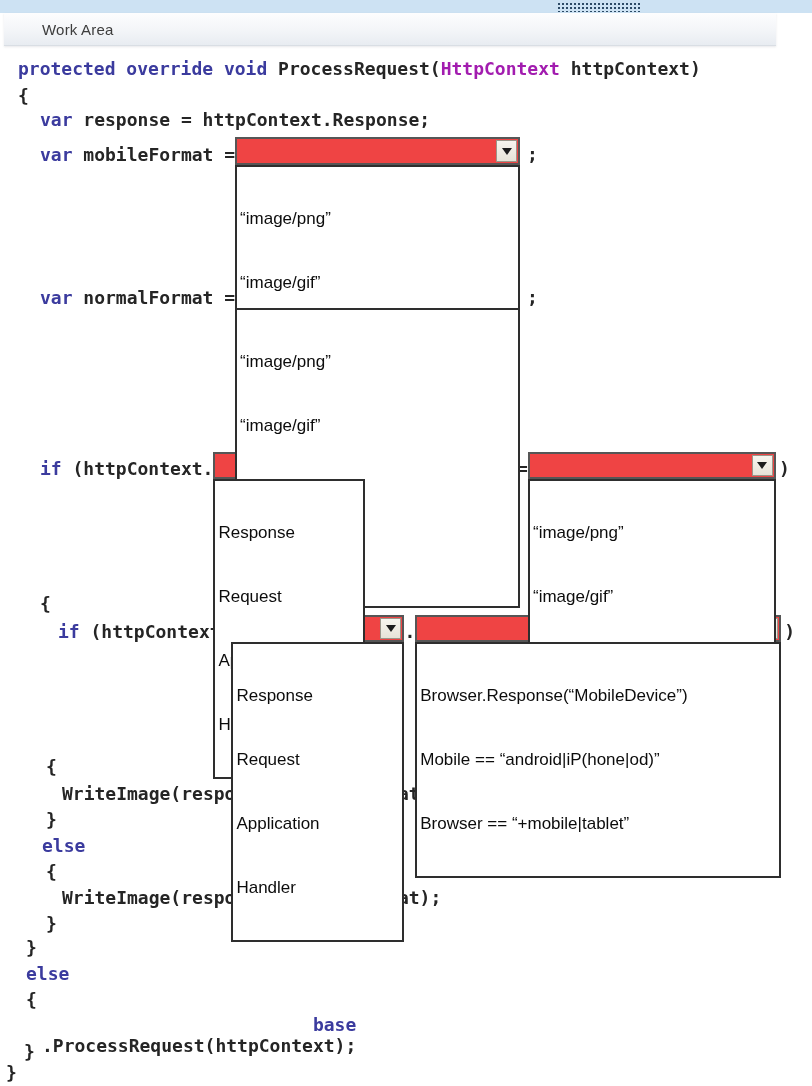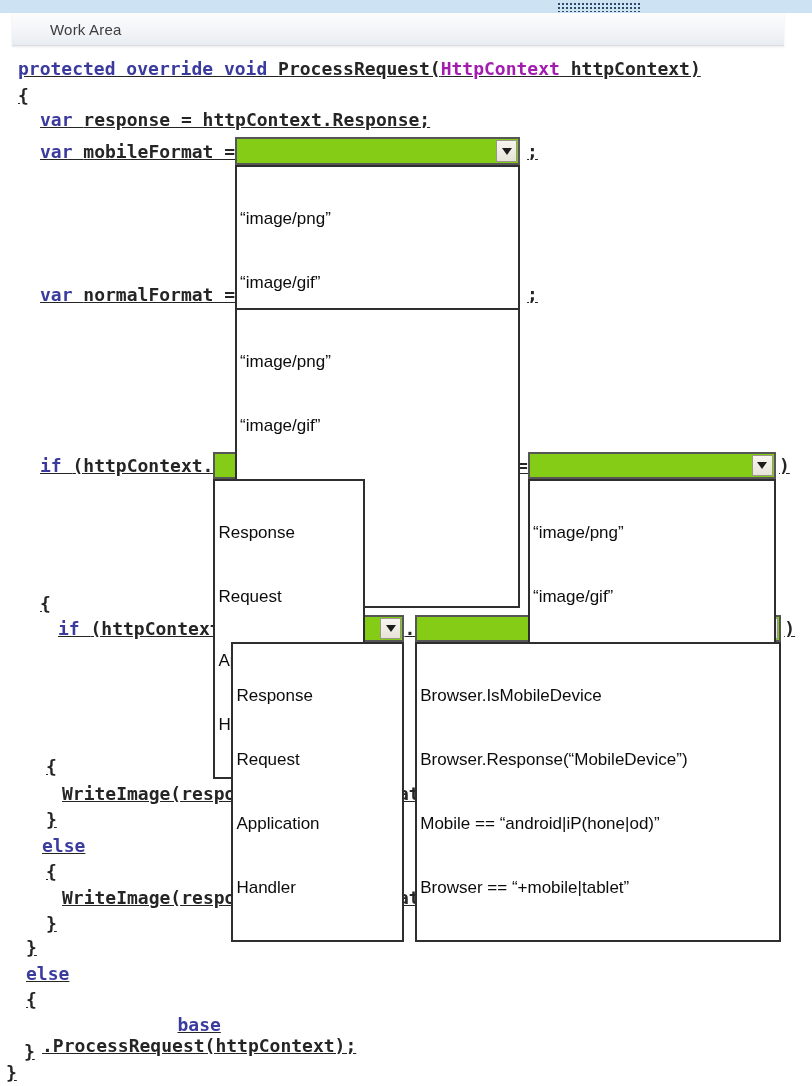--- a/index.html
+++ b/index.html
@@ -13,40 +13,40 @@
   .topstrip {
     position:absolute; left:0; top:0; width:812px; height:13px;
     background:#cde2f3;
   }
   .dots {
     position:absolute; left:556px; top:1px; width:84px; height:11px;
     background-image:radial-gradient(circle, #2c4a66 1.1px, transparent 1.3px);
     background-size:4px 4px; background-position:1px 1px;
   }
   .titlebar {
-    position:absolute; left:12px; top:13px; width:772px; height:33px;
+    position:absolute; left:4px; top:13px; width:772px; height:33px;
     background:linear-gradient(#fdfdfe, #f3f5f8 55%, #e8ecf1);
     border-bottom:1px solid #d9dee4;
     box-shadow:0 1px 2px rgba(120,130,140,0.18);
   }
   .titlebar .title {
     position:absolute; left:38px; top:8px;
     font-size:15px; color:#3d3d3d; letter-spacing:0.2px;
   }
   .line {
-    position:absolute; display:flex; align-items:center;
+    position:absolute; display:flex; align-items:flex-end;
     white-space:pre; height:22px;
     font-family:"DejaVu Sans Mono", monospace;
-    font-size:18px; font-weight:bold; color:#252525;text-decoration:underline;
+    font-size:18px; font-weight:bold; color:#252525;
   }
   .kw { color:#3b3b9e; }
   .ty { color:#a21caf; }
   .combo {
     position:relative; display:inline-block; height:28px;
-    background:#84cc16; border:2px solid #565656;
+    background:#ef4444; border:2px solid #565656;
   }
   .combo.h27 { height:27px; }
   .arrowbtn {
     position:absolute; top:1px; right:1px; bottom:1px; width:21px;
     background:linear-gradient(#f7f5ef, #e7e3d8);
     border:1px solid #9b968a;
     display:flex; align-items:center; justify-content:center;
   }
   .tri {
     width:0; height:0;
@@ -153,21 +153,20 @@
       <span class="opt">Response</span>
       <span class="opt">Request</span>
       <span class="opt">Application</span>
       <span class="opt">Handler</span>
     </span>
   </span>
   <span>.</span>
   <span class="combo h27" style="width:366px;">
     <span class="arrowbtn"><span class="tri"></span></span>
     <span class="optlist">
-      <span class="opt">Browser.IsMobileDevice</span>
       <span class="opt">Browser.Response(“MobileDevice”)</span>
       <span class="opt">Mobile == “android|iP(hone|od)”</span>
       <span class="opt">Browser == “+mobile|tablet”</span>
     </span>
   </span>
   <span class="cparen">)</span>
 </div>
 
 <div class="line" style="top:755px; left:46px;">
   <span>{</span>

